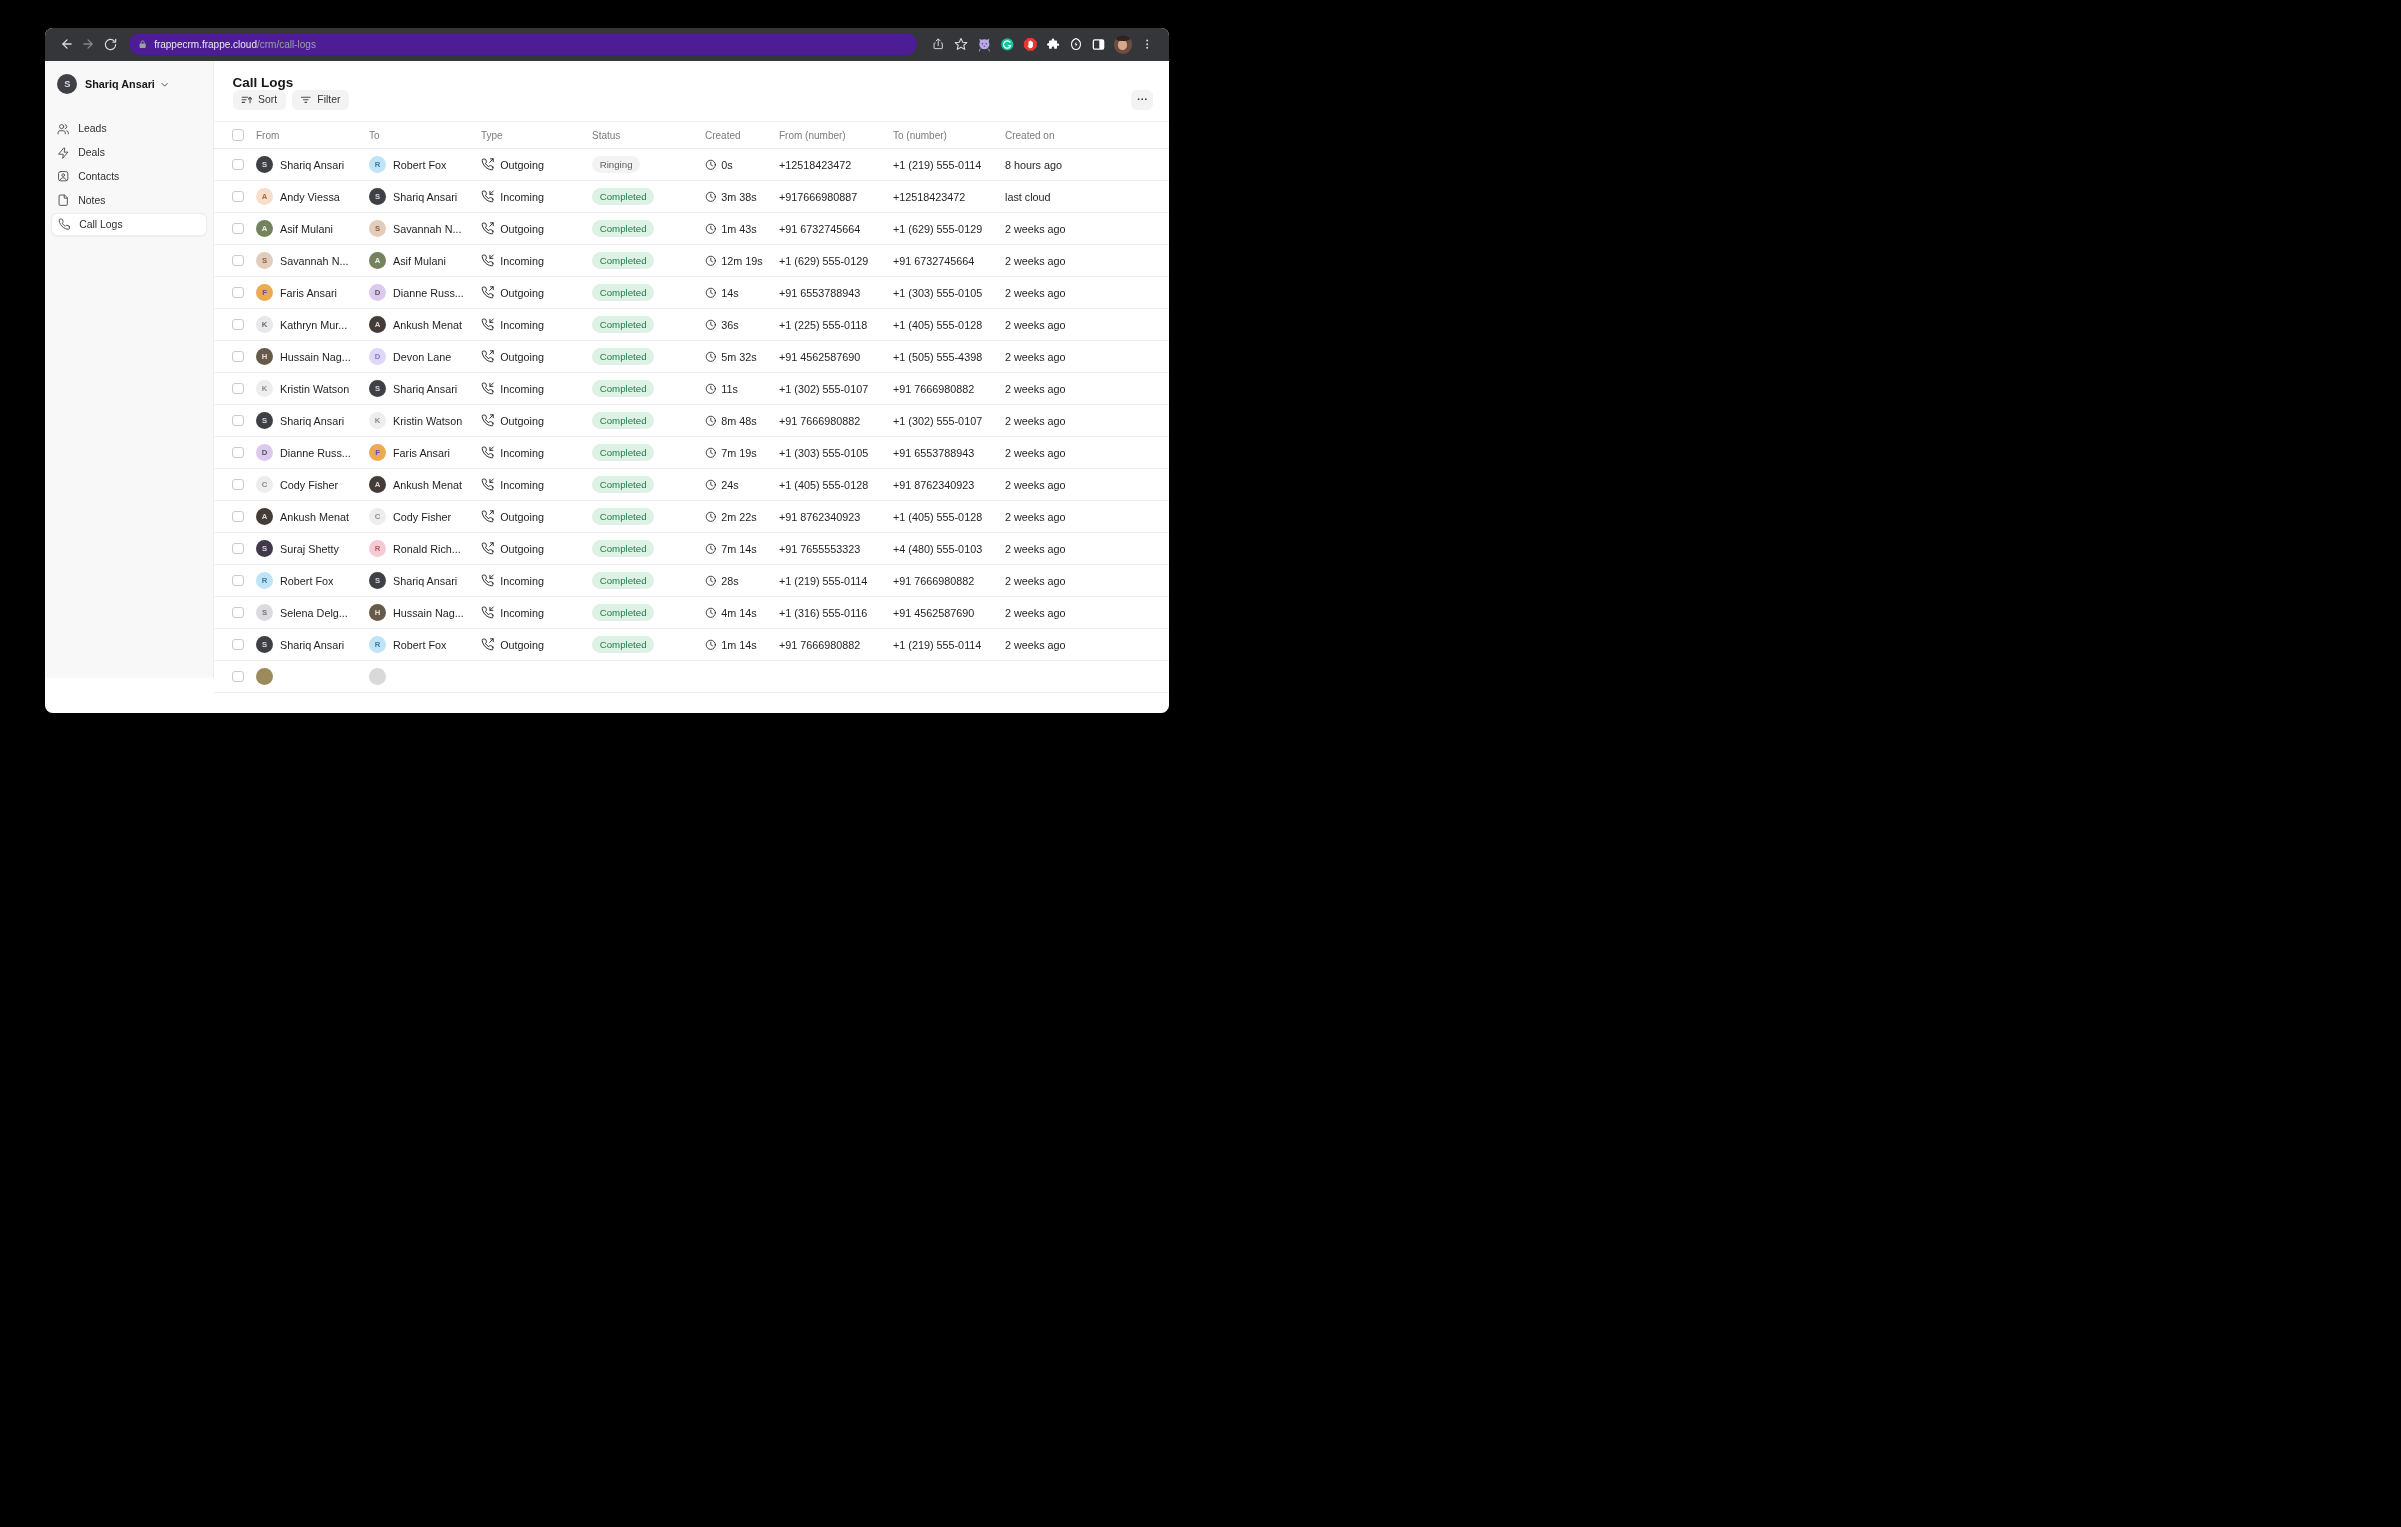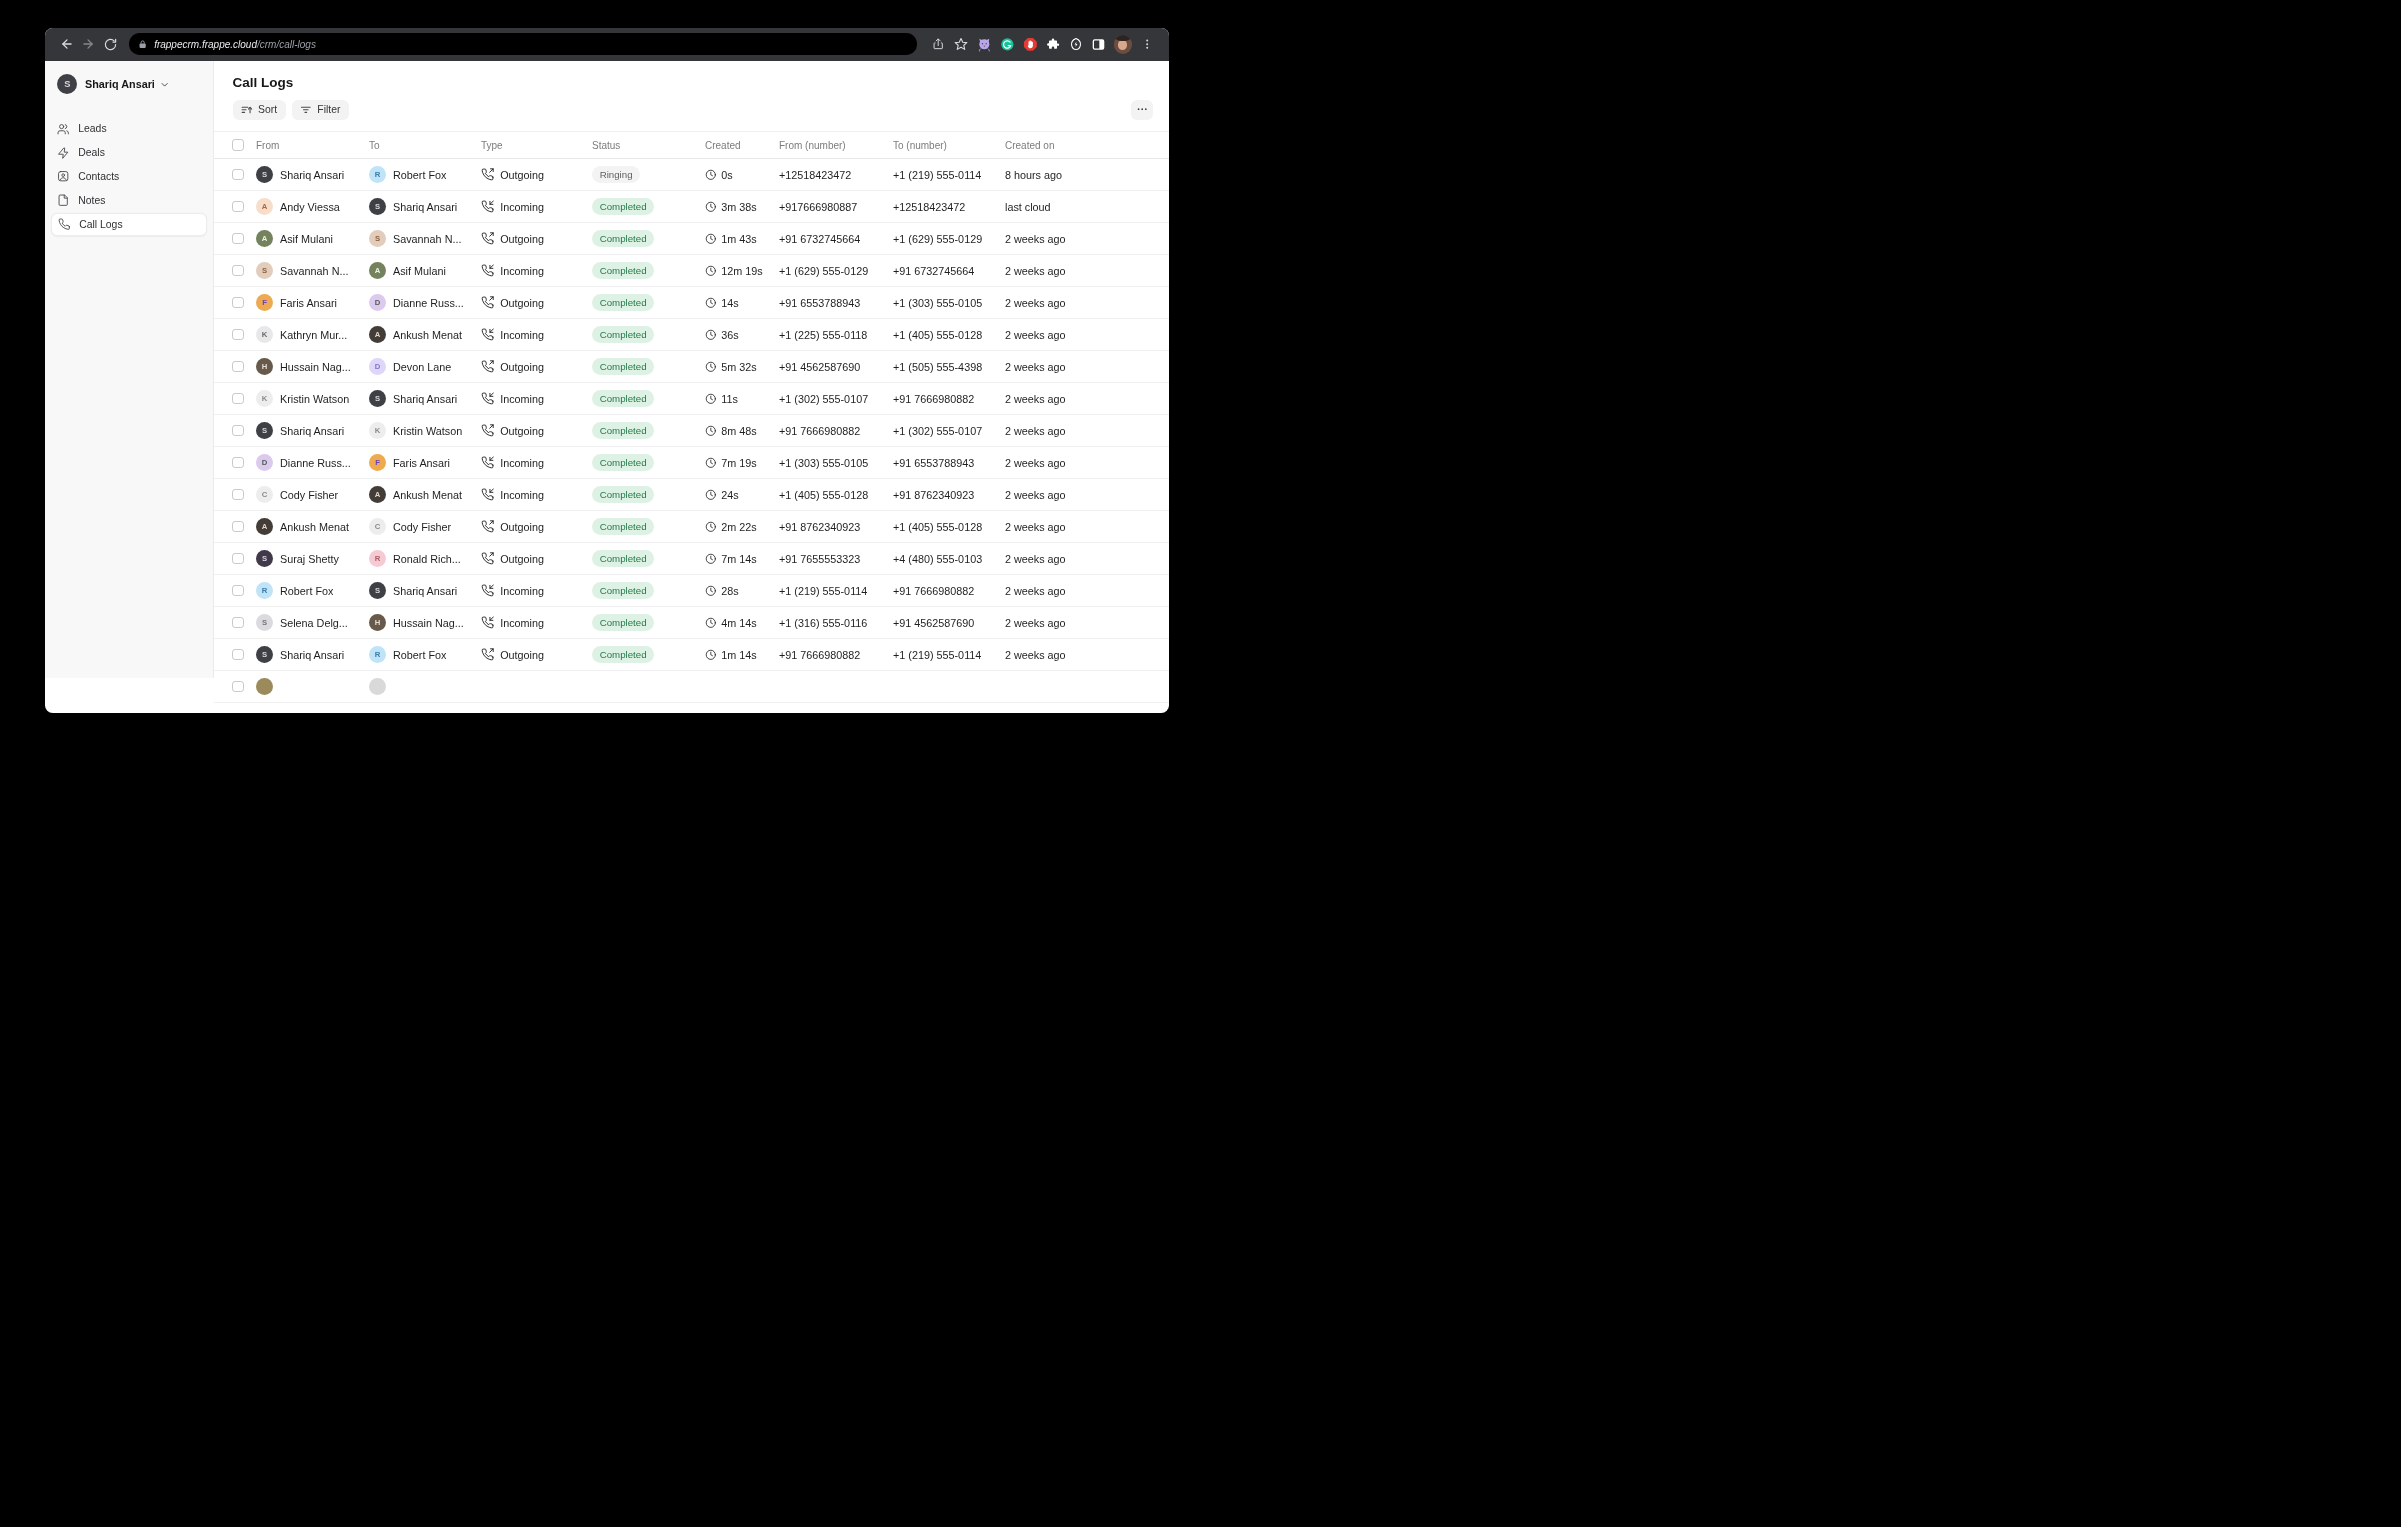--- a/index.html
+++ b/index.html
@@ -22,22 +22,22 @@
   .tab-close { color:#dfe1e5; font-size:10.8px; width:14px; height:14px; line-height:14px;
     text-align:center; border-radius:3.1px; }
   .newtab { position:absolute; left:269px; top:10.8px; width:20px; height:20px; color:#dfe1e5;
     font-size:15.5px; line-height:19.3px; text-align:center; border-radius:50%; }
   .tab-search { position:absolute; right:12.4px; top:11.6px; }
 
   
   .toolbar { height:32.5px; background:#343639; display:flex; align-items:center; padding:0 10.8px; }
   .nav-btn { width:21.7px; height:21.7px; display:flex; align-items:center; justify-content:center;
     border-radius:50%; flex:0 0 auto; }
-  .omnibox { flex:1; height:21.7px; margin:0 9.3px 0 7.7px; background:#000000; border-radius:10.8px;
-    display:flex; align-items:center; padding:0 9.3px; min-width:0;font-style:italic; }
+  .omnibox { flex:1; height:21.7px; margin:0 9.3px 0 7.7px; background:#4c1d95; border-radius:10.8px;
+    display:flex; align-items:center; padding:0 9.3px; min-width:0; }
   .url { font-size:10px; color:#e8eaed; margin-left:7px; white-space:nowrap; }
   .url .path { color:#9aa0a6; }
   .tb-ic { width:23px; height:21.7px; display:flex; align-items:center; justify-content:center; flex:0 0 auto; }
   .avatar-btn { width:18.6px; height:18.6px; border-radius:50%; overflow:hidden; background:#6d4c41;
     position:relative; flex:0 0 auto; margin:0 3.1px; }
   .avatar-btn .face { position:absolute; left:4.6px; top:5.4px; width:9.3px; height:9.3px;
     border-radius:50%; background:#d7a98c; }
   .avatar-btn .hair { position:absolute; left:2.3px; top:0px; width:14px; height:6.2px;
     border-radius:0 0 40% 40%; background:#2d2320; }
 
@@ -52,21 +52,21 @@
   .nav-item { display:flex; align-items:center; height:23px; padding:0 6.2px; border-radius:6.2px;
     color:#2f2f33; }
   .nav-item .nav-ic { width:12.4px; height:12.4px; margin-right:8.5px; display:flex; align-items:center; color:#4b4b52; }
   .nav-item .nav-label { font-size:10.4px; color:#2f2f33; }
   .nav-item.active { background:#fff; border:0.8px solid #ededed; box-shadow:0 0.8px 1.5px rgba(0,0,0,.05); }
   .nav-item.active .nav-label { font-weight:500; }
 
   .main { flex:1; min-width:0; display:flex; flex-direction:column; }
   .page-head { padding:14px 16.2px 0 18.6px; }
   .page-title { font-size:13.5px; font-weight:700; color:#171717; }
-  .actions { display:flex; align-items:center; margin-top:10px; }
+  .actions { display:flex; align-items:center; margin-top:0; }
   .btn { display:flex; align-items:center; height:20px; padding:0 8.5px; background:#f3f3f3;
     border-radius:6.2px; font-size:10.4px; color:#363636; margin-right:6.2px; }
   .btn svg { margin-right:5.4px; }
   .more-btn { margin-left:auto; margin-right:0; width:21.7px; justify-content:center; padding:0; }
   .more-btn svg { margin:0; }
 
   
   .table { margin-top:11.6px; }
   .thead { display:flex; align-items:center; height:28px; border-top:0.8px solid #f0f0f0;
     border-bottom:0.8px solid #e8e8e8; }

